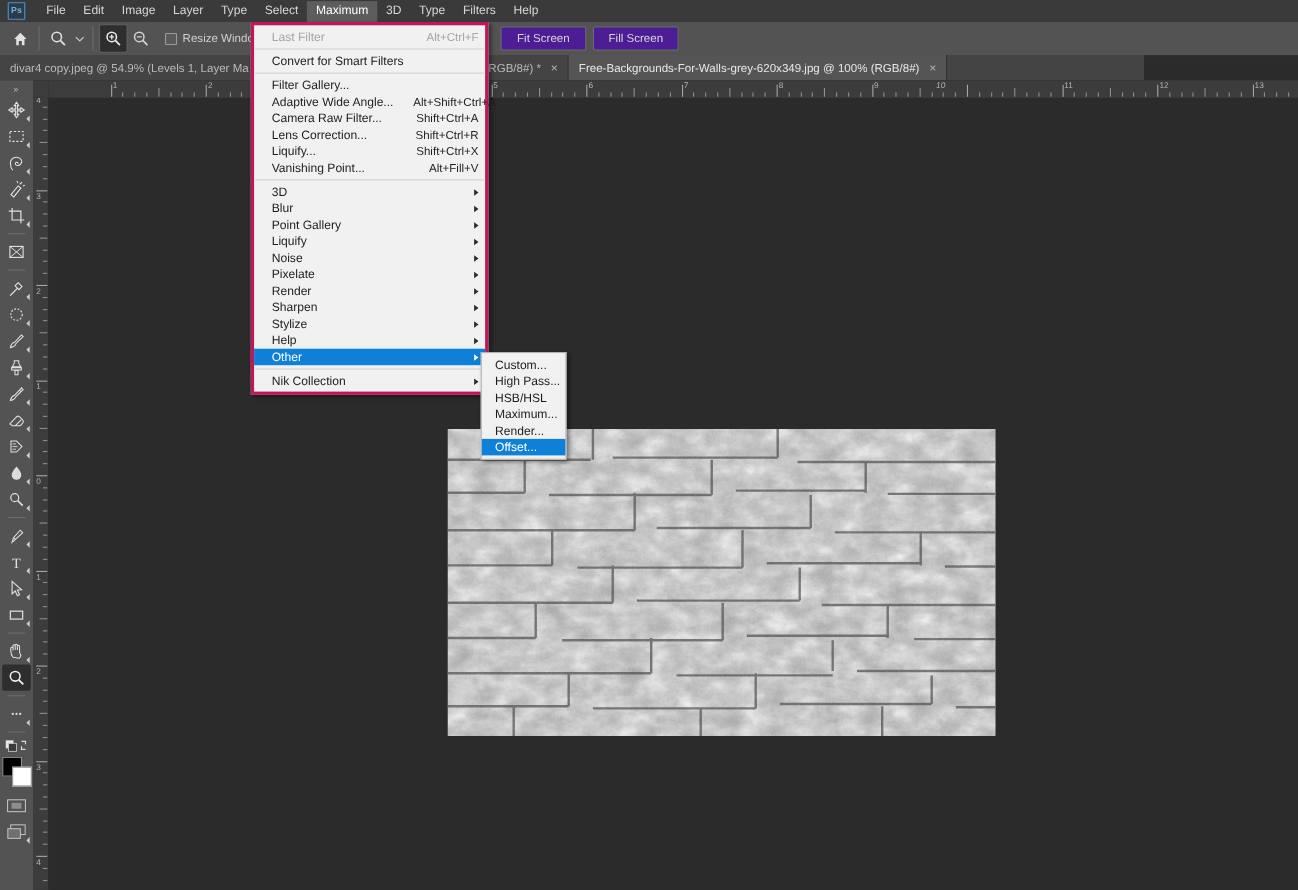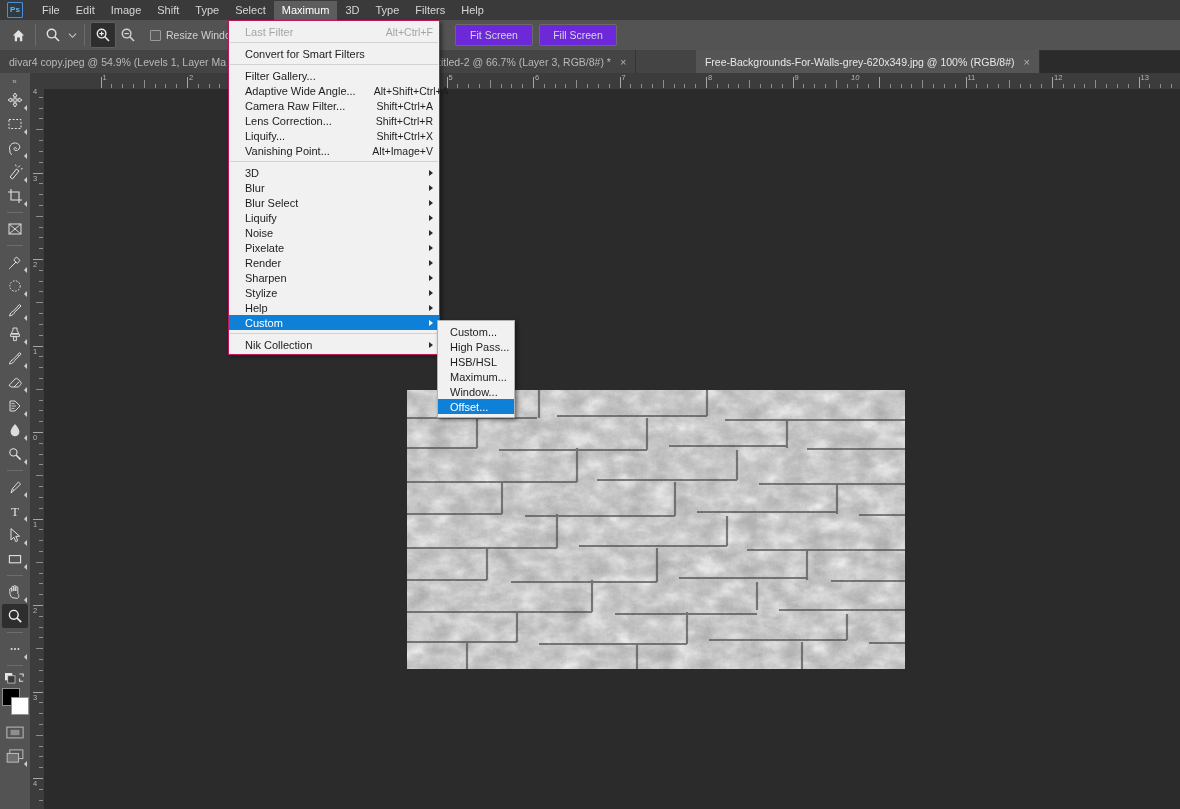--- a/index.html
+++ b/index.html
@@ -33,28 +33,28 @@
   .ob-sep{width:1px;height:22px;background:#6b6b6b;margin:0 5px;}
   .ob-btn{
     width:24px;height:24px;display:flex;align-items:center;justify-content:center;
     color:#d9d9d9;
   }
   .ob-btn.pressed{background:#2e2e2e;border:1px solid #5f5f5f;border-radius:2px;}
   .ob-chk{width:9px;height:9px;border:1px solid #9a9a9a;background:#5a5a5a;border-radius:1px;margin-right:5px;}
   .ob-label{color:#d0d0d0;font-size:10.5px;white-space:nowrap;}
   .ob-txtbtn{
     height:20px;min-width:56px;padding:0 10px;
-    background:#6d28d9;border:1px solid #6a6a6a;border-radius:2px;
+    background:#4c1d95;border:1px solid #6a6a6a;border-radius:2px;
     color:#d8d8d8;font-size:10.5px;display:flex;align-items:center;justify-content:center;
     margin-right:6px;
   }
   
   #tabbar{
     position:absolute;left:0;top:50px;width:1040px;height:23px;
-    background:#444444;display:flex;align-items:stretch;justify-content:space-between;
+    background:#444444;display:flex;align-items:stretch;
   }
   .doc-tab{
     display:flex;align-items:center;padding:0 9px;
     background:#444444;color:#b9b9b9;font-size:10.5px;white-space:nowrap;
     border-right:1px solid #333;
   }
   .doc-tab.active{background:#555555;color:#e8e8e8;}
   .tab-close{margin-left:9px;font-size:11px;color:#b0b0b0;line-height:10px;}
   
   #workspace{position:absolute;left:0;top:73px;width:1180px;height:736px;background:#2b2b2b;}
@@ -89,21 +89,21 @@
   #canvas-area{position:absolute;left:44px;top:16px;width:1136px;height:720px;background:#2b2b2b;}
   
   #wall-image{
     position:absolute;left:363px;top:301px;width:498px;height:279px;
     background:#9a9a9a;overflow:hidden;
   }
   #wall-image .layer{position:absolute;inset:0;}
   
   #filter-menu{
     position:absolute;left:228px;top:20px;width:210px;
-    background:#f1f1f1;border:1px solid #be185d;
+    background:#f1f1f1;border:3px solid #be185d;
     box-shadow:2px 2px 4px rgba(0,0,0,.45);
     padding:3px 0 2px 0;z-index:50;
   }
   .mi{
     display:flex;align-items:center;height:15px;padding:0 6px 0 16px;
     font-size:11px;color:#1d1d1d;position:relative;white-space:nowrap;
   }
   .mi.disabled{color:#a5a5a5;}
   .mi.hl{background:#0f80d8;color:#ffffff;}
   .mi .sc{margin-left:auto;font-size:10.5px;padding-left:18px;}
@@ -126,21 +126,21 @@
 </style>
 </head>
 <body>
 
 <div id="menubar">
   <div id="ps-logo">Ps</div>
   <div id="menubar-items" style="display:flex;align-items:center;">
       <div class="menu-item">File</div>
       <div class="menu-item">Edit</div>
       <div class="menu-item">Image</div>
-      <div class="menu-item">Shift</div>
+      <div class="menu-item">Layer</div>
       <div class="menu-item">Type</div>
       <div class="menu-item">Select</div>
       <div class="menu-item active">Maximum</div>
       <div class="menu-item">3D</div>
       <div class="menu-item">Type</div>
       <div class="menu-item">Filters</div>
       <div class="menu-item">Help</div>
     </div>
 </div>
 
@@ -642,33 +642,33 @@
     <div class="mi">
       <span>Lens Correction...</span>
       <span class="sc">Shift+Ctrl+R</span>
     </div>
     <div class="mi">
       <span>Liquify...</span>
       <span class="sc">Shift+Ctrl+X</span>
     </div>
     <div class="mi">
       <span>Vanishing Point...</span>
-      <span class="sc">Alt+Image+V</span>
+      <span class="sc">Alt+Fill+V</span>
     </div>
     <div class="mi-sep"></div>
     <div class="mi">
       <span>3D</span>
       <span class="arr"></span>
     </div>
     <div class="mi">
       <span>Blur</span>
       <span class="arr"></span>
     </div>
     <div class="mi">
-      <span>Blur Select</span>
+      <span>Point Gallery</span>
       <span class="arr"></span>
     </div>
     <div class="mi">
       <span>Liquify</span>
       <span class="arr"></span>
     </div>
     <div class="mi">
       <span>Noise</span>
       <span class="arr"></span>
     </div>
@@ -686,21 +686,21 @@
     </div>
     <div class="mi">
       <span>Stylize</span>
       <span class="arr"></span>
     </div>
     <div class="mi">
       <span>Help</span>
       <span class="arr"></span>
     </div>
     <div class="mi hl">
-      <span>Custom</span>
+      <span>Other</span>
       <span class="arr"></span>
     </div>
     <div class="mi-sep"></div>
     <div class="mi">
       <span>Nik Collection</span>
       <span class="arr"></span>
     </div>
   </div>
 
 <div id="other-submenu">
@@ -710,18 +710,18 @@
     <div class="mi">
       <span>High Pass...</span>
     </div>
     <div class="mi">
       <span>HSB/HSL</span>
     </div>
     <div class="mi">
       <span>Maximum...</span>
     </div>
     <div class="mi">
-      <span>Window...</span>
+      <span>Render...</span>
     </div>
     <div class="mi hl">
       <span>Offset...</span>
     </div>
   </div>
 
 </body></html>

